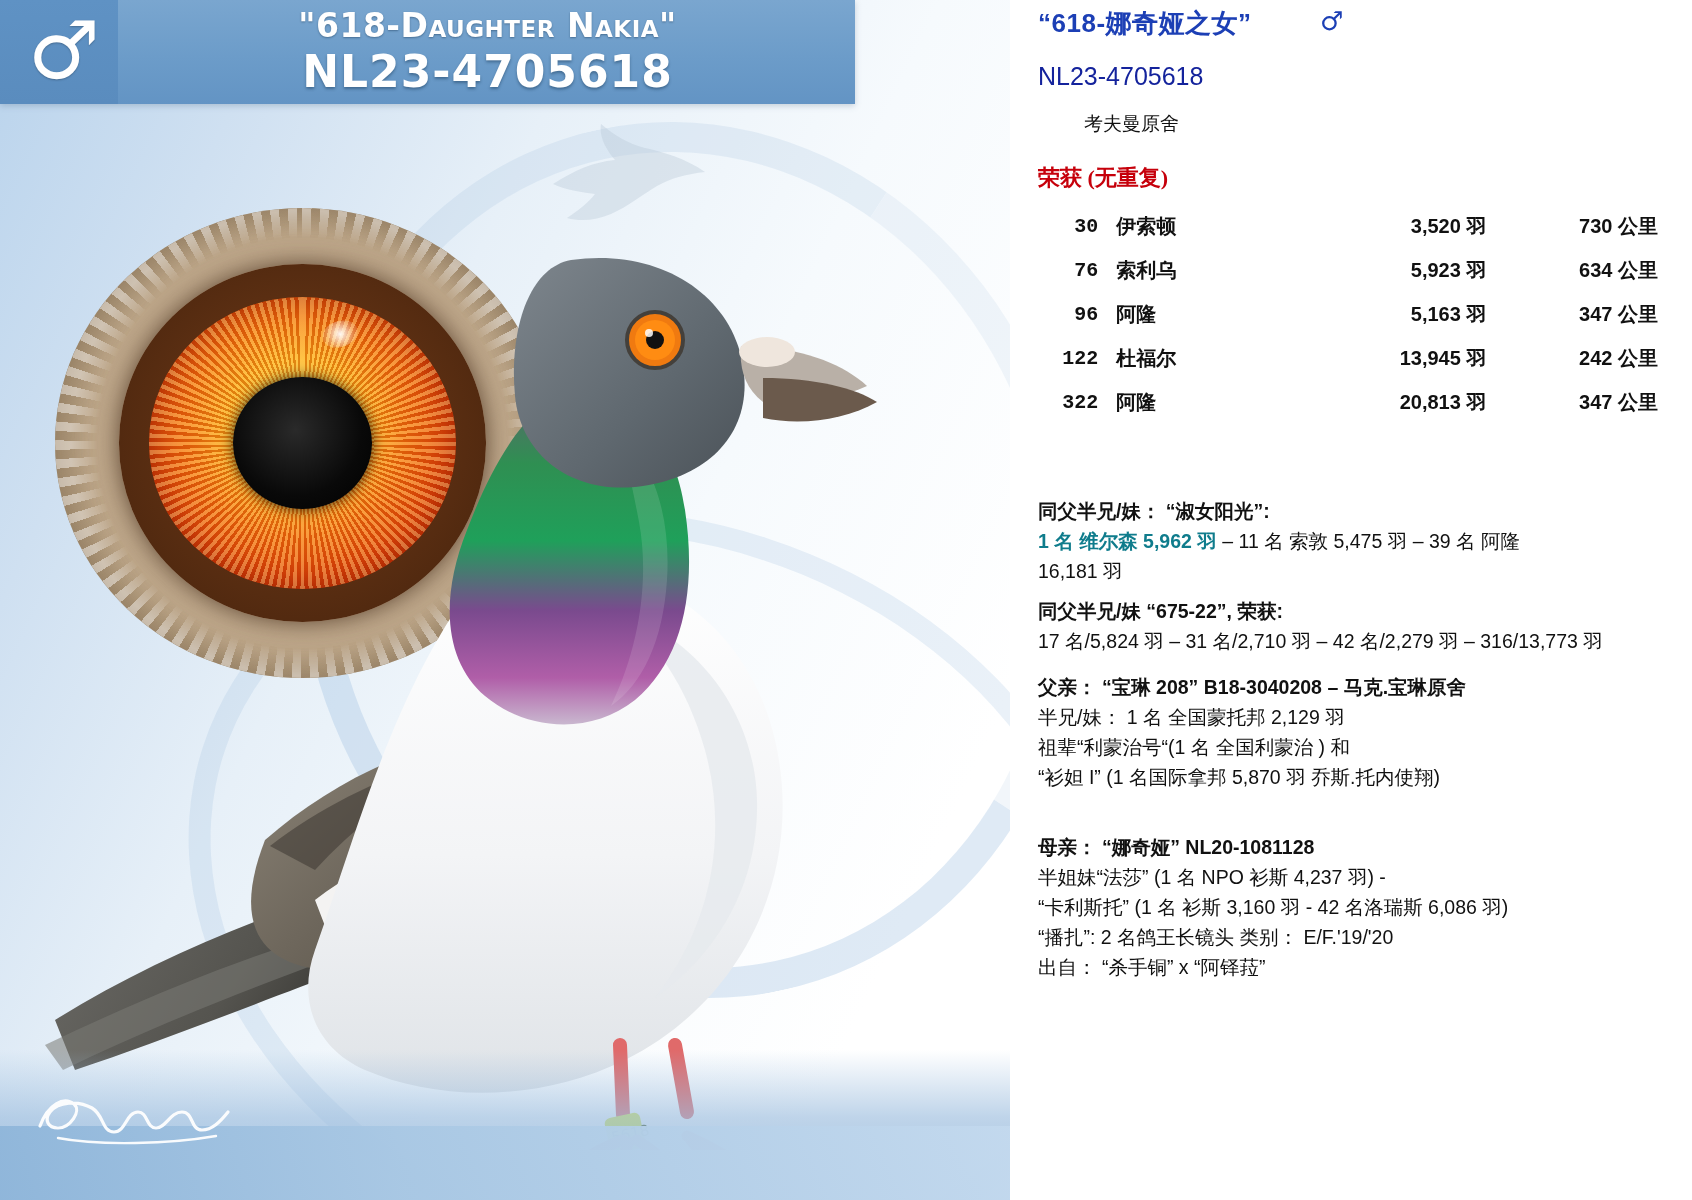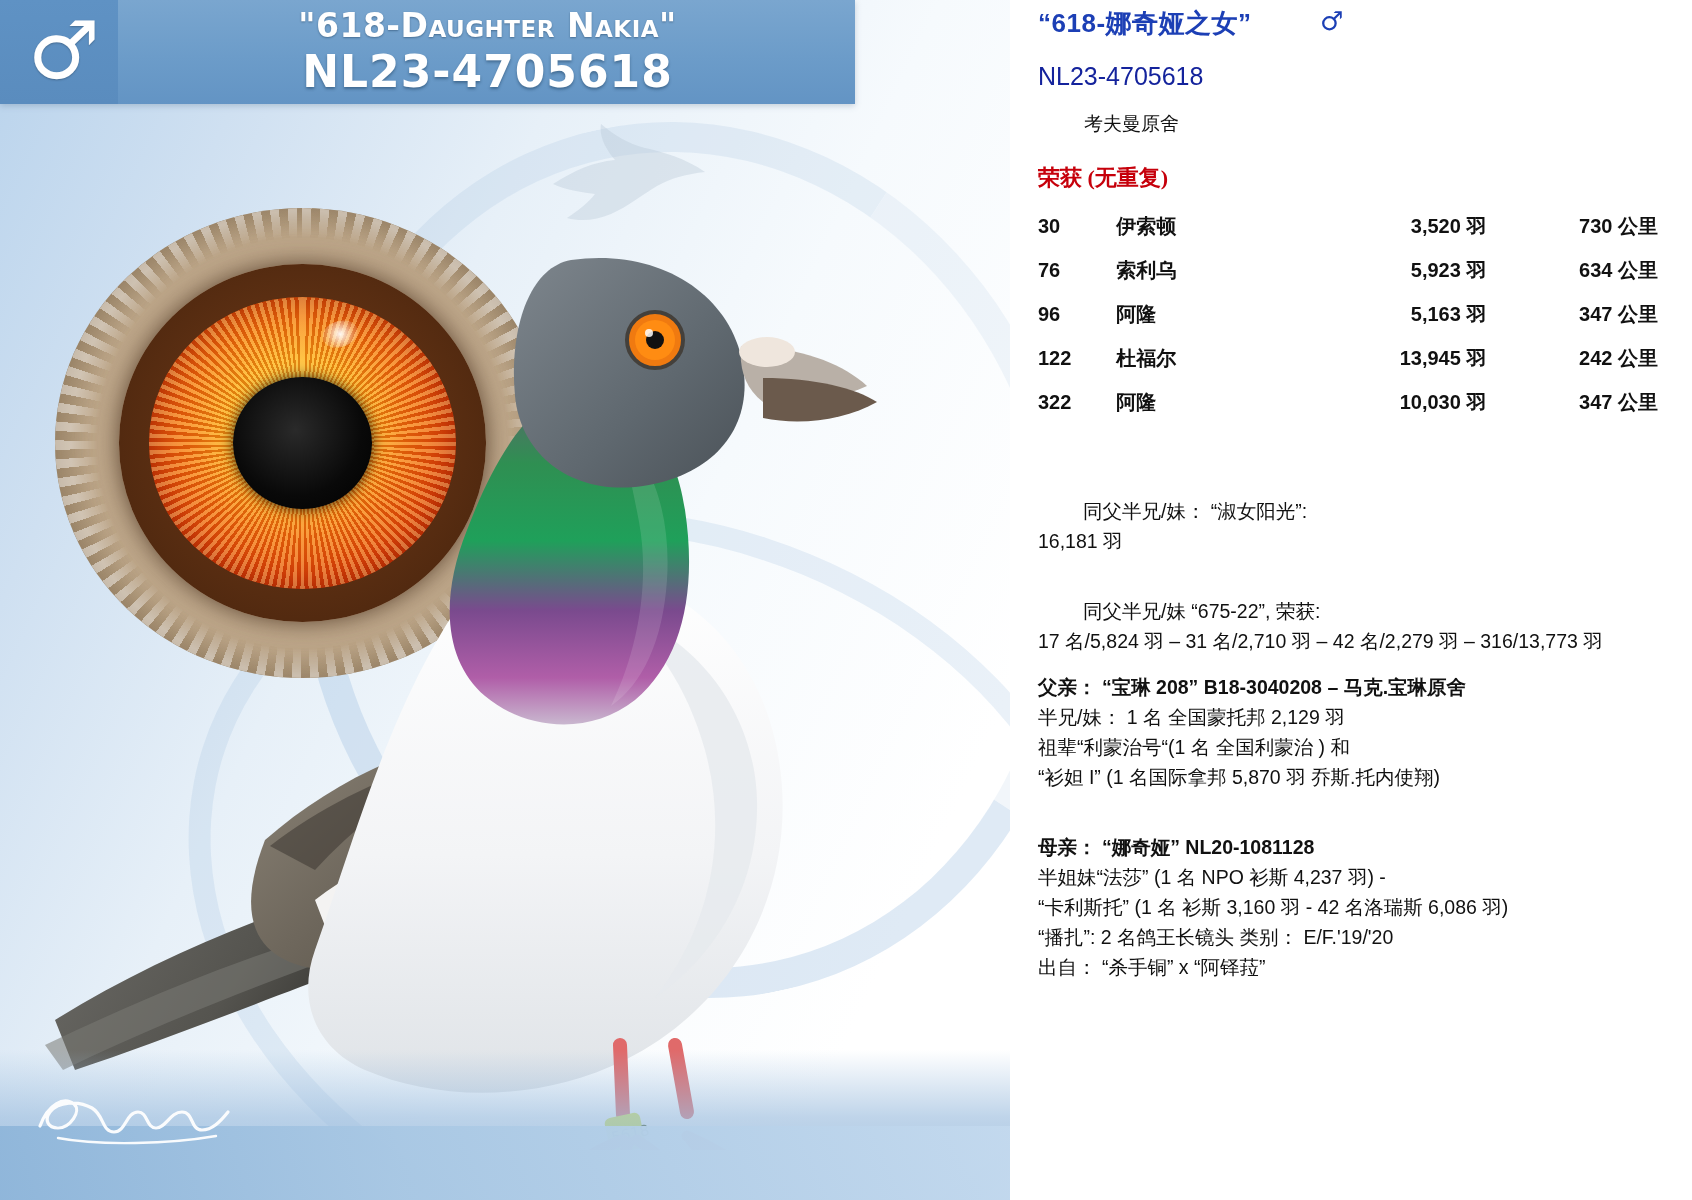--- a/index.html
+++ b/index.html
@@ -237,27 +237,27 @@
     width: 620px;
     border-collapse: collapse;
     font-size: 20px;
   }
   .prize-table td {
     padding: 8px 0 9px 0;
     font-weight: 700;
     color: #111;
     white-space: nowrap;
   }
-  .pt-rank { width: 62px; padding-right: 18px !important; }
+  .pt-rank { width: 62px; text-align: right; padding-right: 18px !important; font-family: Liberation Mono, monospace; }
   .pt-race { width: 210px; text-align: left; }
   .pt-birds { width: 175px; text-align: right; padding-right: 26px !important; }
   .pt-dist { width: 150px; text-align: right; }
 
   .blk { position: absolute; left: 28px; width: 640px; }
-  .hl-red { color: #c6000b; font-weight: 400; margin-left: 45px; }
+  .hl-red { color: #c6000b; font-weight: 700; }
   .hl-blue { color: #14239c; font-weight: 700; }
   .hl-teal { color: #0f7c8c; font-weight: 700; }
   .line { font-size: 19.5px; line-height: 30px; color: #111; }
 </style>
 </head>
 <body>
 
 <div class="page">
 
   <div class="left-panel">
@@ -395,28 +395,31 @@
         </tr>
         <tr>
           <td class="pt-rank">122</td>
           <td class="pt-race">杜福尔</td>
           <td class="pt-birds">13,945 羽</td>
           <td class="pt-dist">242 公里</td>
         </tr>
         <tr>
           <td class="pt-rank">322</td>
           <td class="pt-race">阿隆</td>
-          <td class="pt-birds">10,030 羽</td>
+          <td class="pt-birds">20,813 羽</td>
           <td class="pt-dist">347 公里</td>
         </tr>
       </tbody>
     </table>
 
     <div class="blk" style="top:496px;">
       <div class="line hl-red">同父半兄/妹： “淑女阳光”:</div>
+      <div class="line">
+        <span class="hl-teal">1 名 维尔森 5,962 羽</span><span> – 11 名 索敦 5,475 羽 – 39 名 阿隆</span>
+      </div>
       <div class="line">16,181 羽</div>
     </div>
 
     <div class="blk" style="top:596px;">
       <div class="line hl-red">同父半兄/妹 “675-22”, 荣获:</div>
       <div class="line">17 名/5,824 羽 – 31 名/2,710 羽 – 42 名/2,279 羽 – 316/13,773 羽</div>
     </div>
 
     <div class="blk" style="top:672px;">
       <div class="line hl-blue">父亲：   “宝琳 208” B18-3040208 –  马克.宝琳原舍</div>

